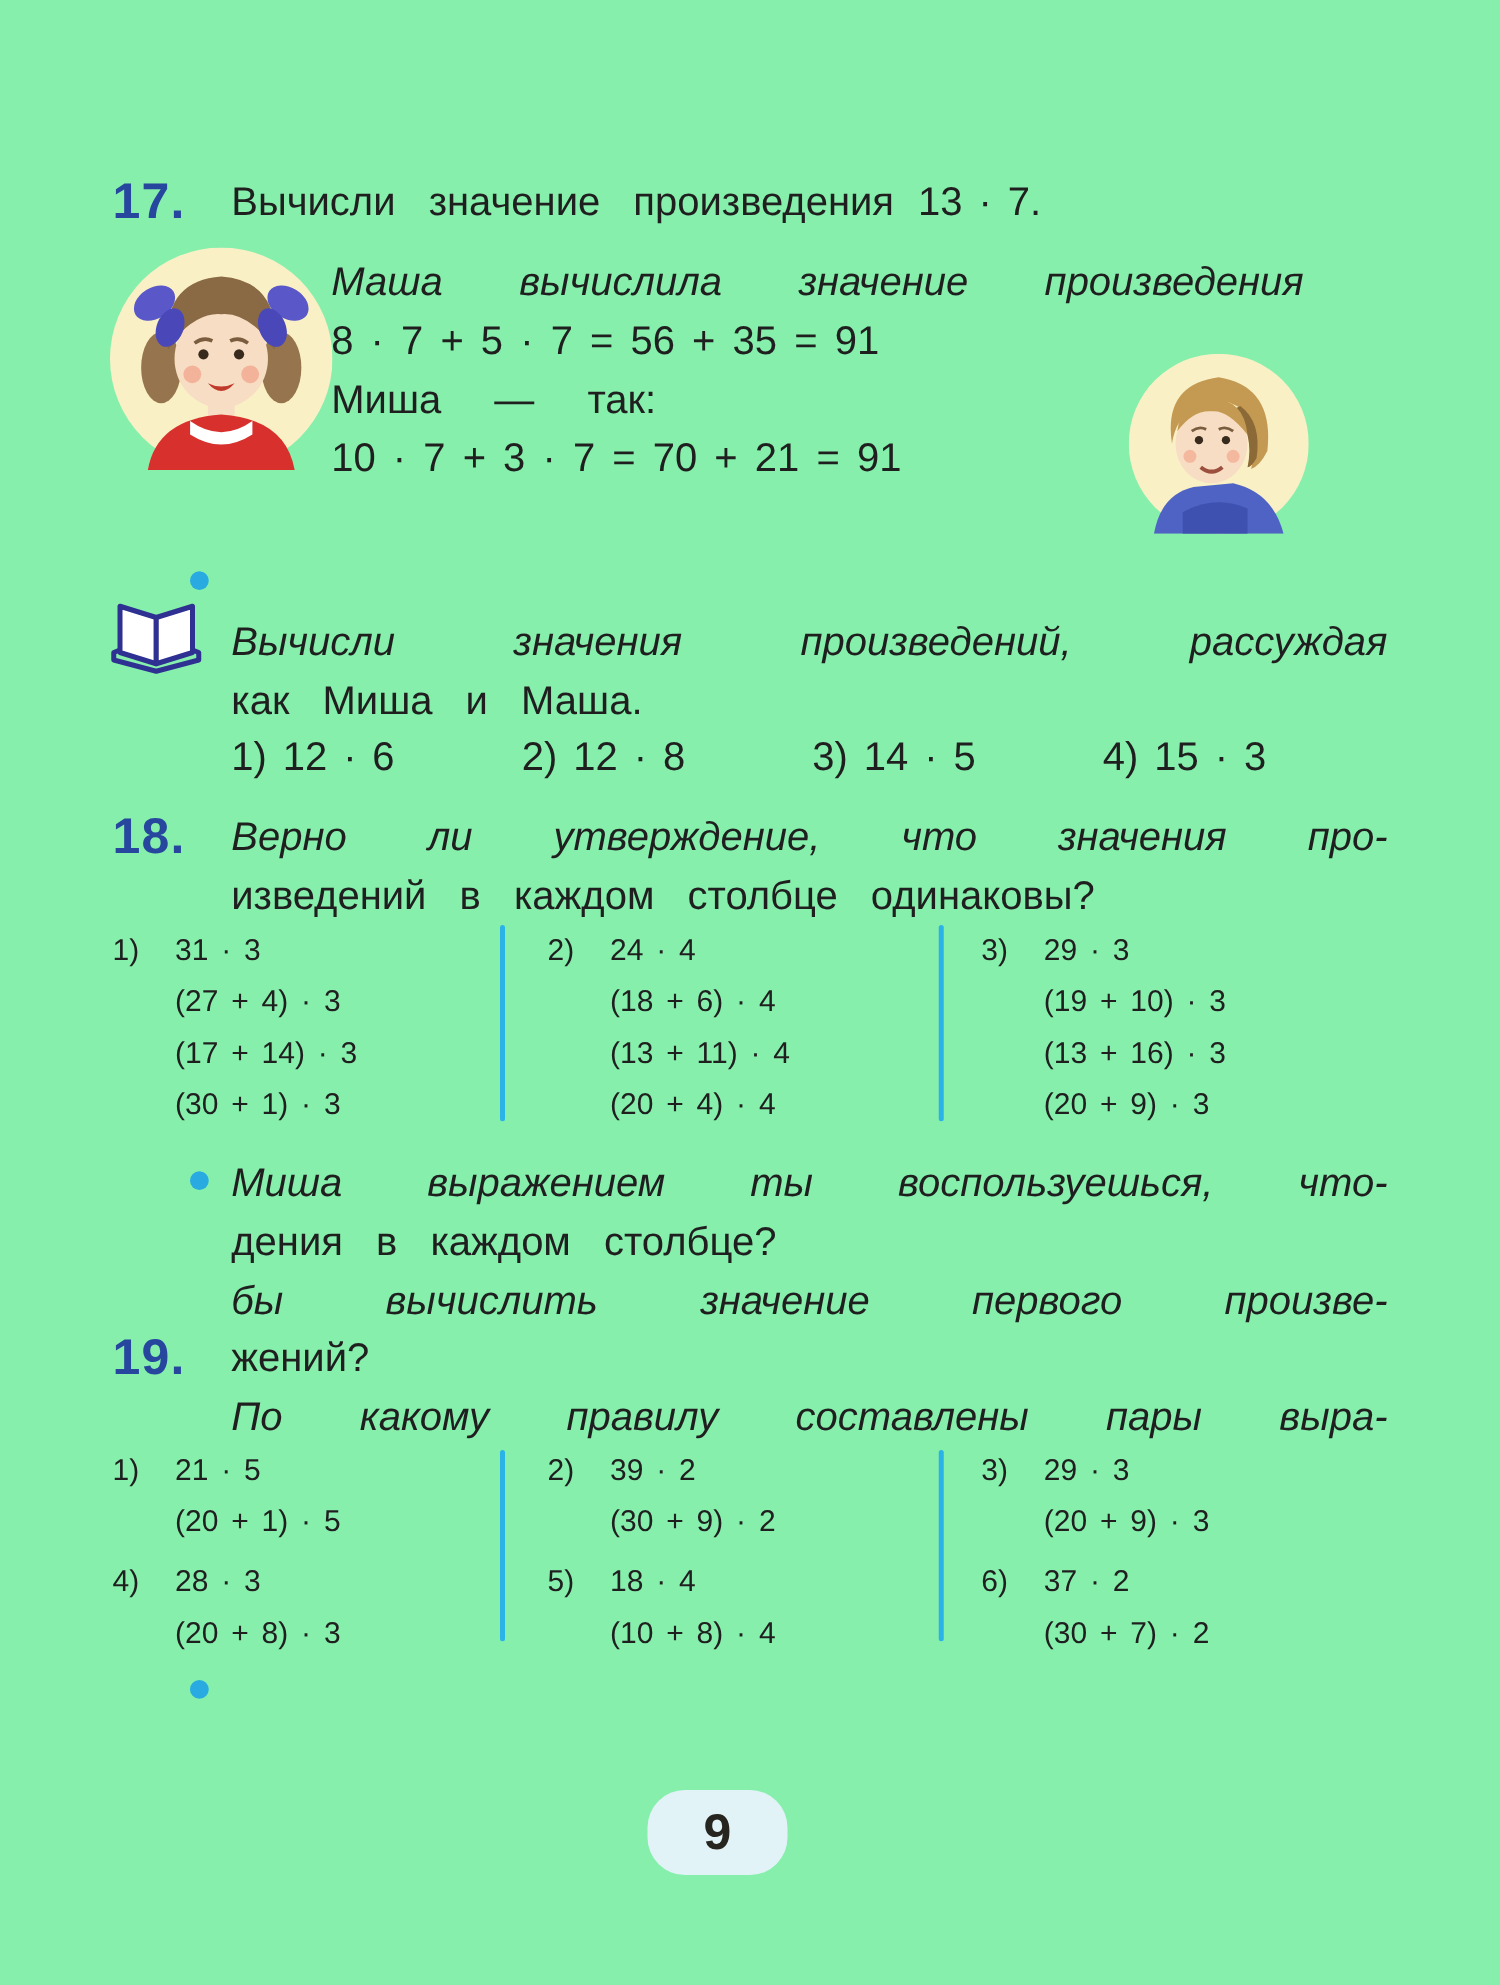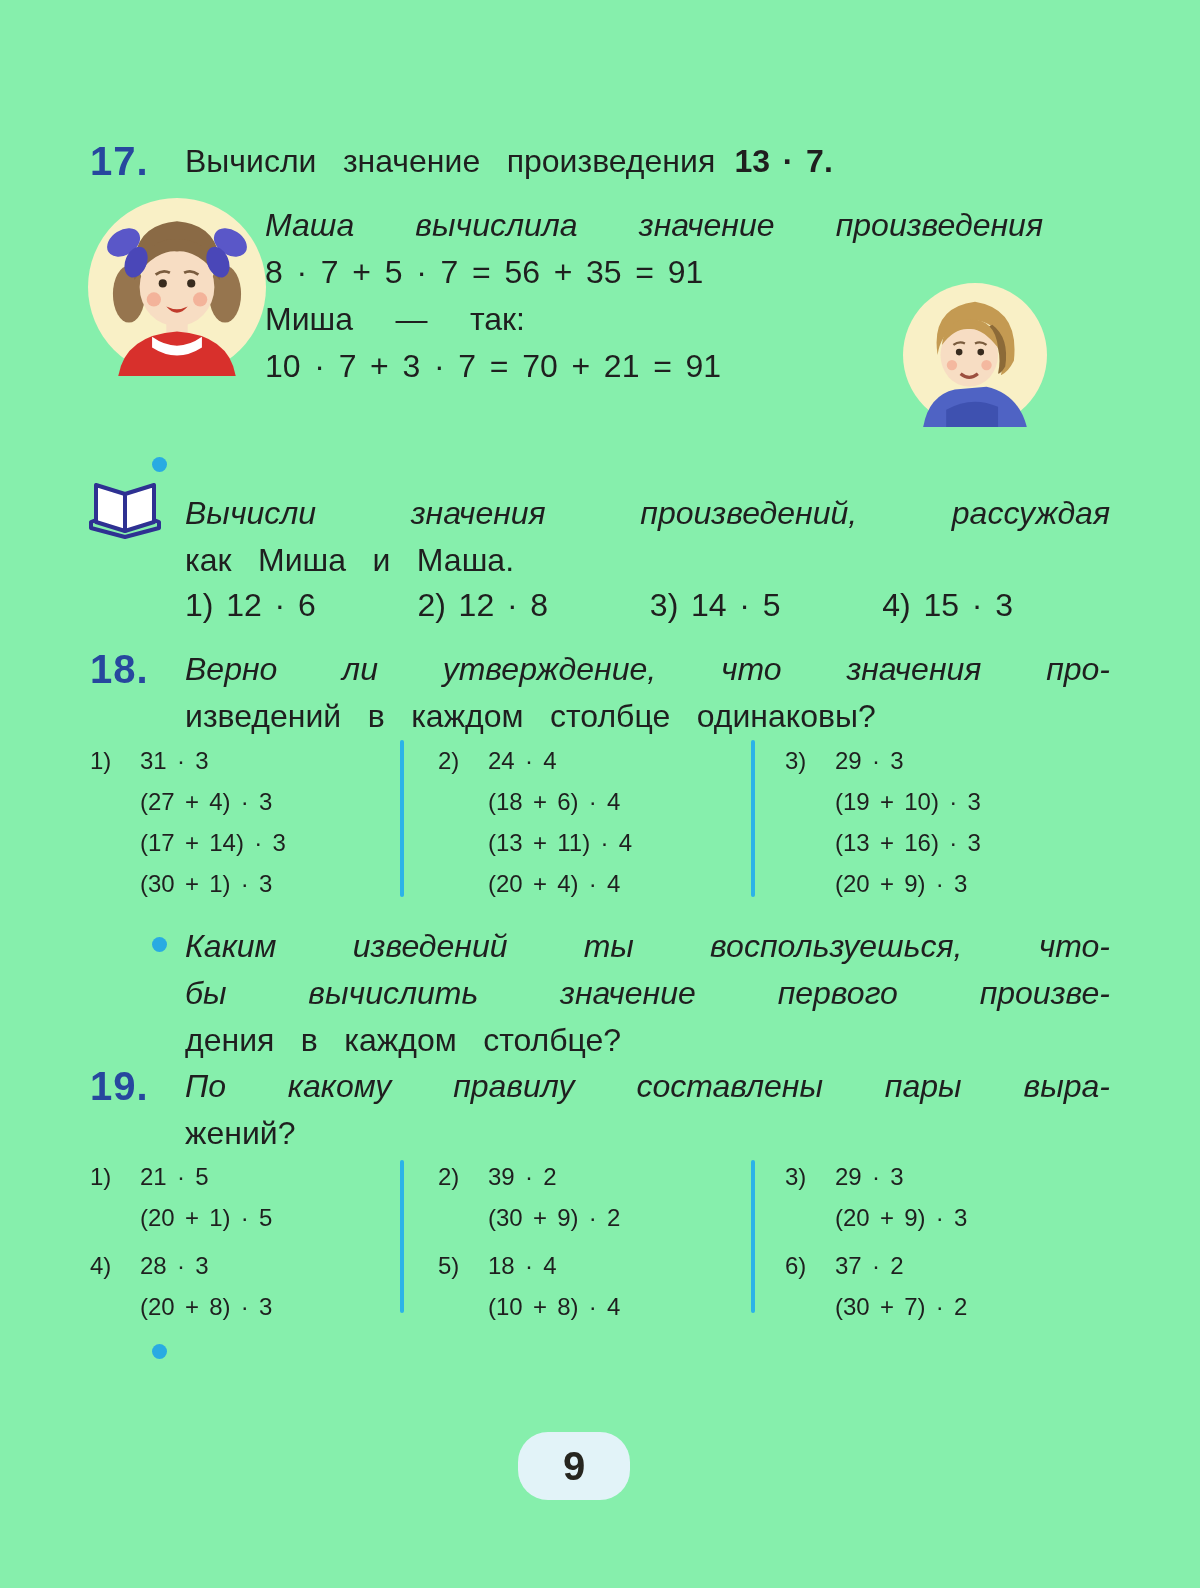--- a/index.html
+++ b/index.html
@@ -11,21 +11,21 @@
   .num {
     position:absolute; left:90px; font-size:40px; font-weight:bold;
     color:#27479e; line-height:47px; letter-spacing:1px;
   }
   
   .par { position:absolute; left:185px; width:925px; }
   .line { font-size:32px; line-height:47px; word-spacing:0.55em; white-space:nowrap; }
   .j { text-align:justify; text-align-last:justify; white-space:normal;font-style:italic; }
   .eq { word-spacing:0.15em; }
   .dashline { word-spacing:1.05em; }
-  .stmt-expr { margin-left:0.6em; word-spacing:0.12em;font-weight:bold; }
+  .stmt-expr { margin-left:0.6em; word-spacing:0.12em; }
   
   .masha-par { position:absolute; left:265px; top:202px; width:778px; }
   
   .bullet-dot { position:absolute; left:152px; width:15px; height:15px;
     border-radius:50%; background:#29abe2; }
   
   .items { position:absolute; left:185px; top:585px; width:828px;
     display:flex; justify-content:space-between; }
   .items .it { font-size:32px; line-height:41px; word-spacing:0.12em; white-space:nowrap; }
   
@@ -159,29 +159,29 @@
   <div class="vdiv vd18b"></div>
   <div class="col c18-3">
     <div class="colrow"><span class="col-label">3)</span><span>29 · 3</span></div>
     <div class="colrow sub">(19 + 10) · 3</div>
     <div class="colrow sub">(13 + 16) · 3</div>
     <div class="colrow sub">(20 + 9) · 3</div>
   </div>
 
   <div class="bullet-dot" style="top:937px"></div>
   <div class="par" style="top:923px">
-    <div class="line j">Каким изведений ты воспользуешься, что-</div>
+    <div class="line j">Миша выражением ты воспользуешься, что-</div>
+    <div class="line">дения в каждом столбце?</div>
     <div class="line j">бы вычислить значение первого произве-</div>
-    <div class="line">дения в каждом столбце?</div>
   </div>
 
   <div class="num" style="top:1063px">19.</div>
   <div class="par" style="top:1063px">
+    <div class="line">жений?</div>
     <div class="line j">По какому правилу составлены пары выра-</div>
-    <div class="line">жений?</div>
   </div>
 
   <div class="col c19-1">
     <div class="colrow"><span class="col-label">1)</span><span>21 · 5</span></div>
     <div class="colrow sub">(20 + 1) · 5</div>
     <div class="colrow grp2"><span class="col-label">4)</span><span>28 · 3</span></div>
     <div class="colrow sub">(20 + 8) · 3</div>
   </div>
   <div class="vdiv vd19a"></div>
   <div class="col c19-2">

